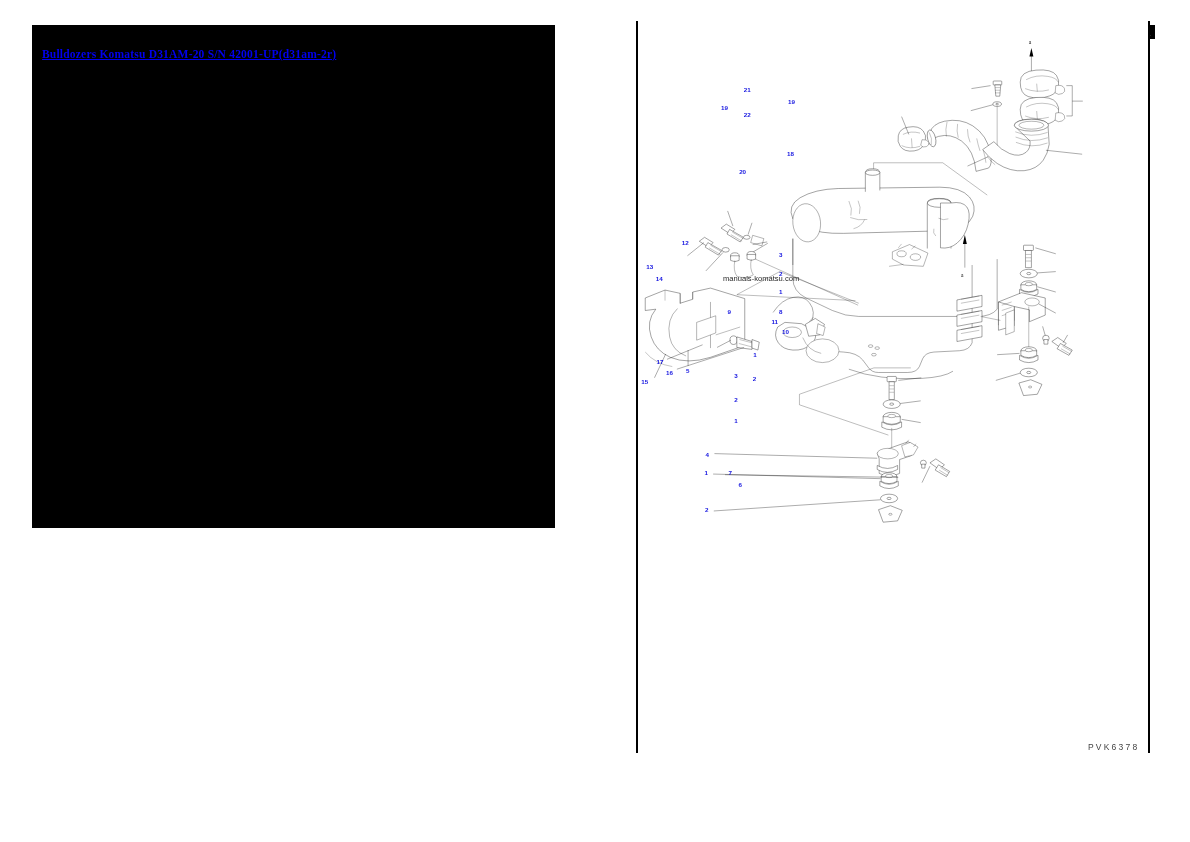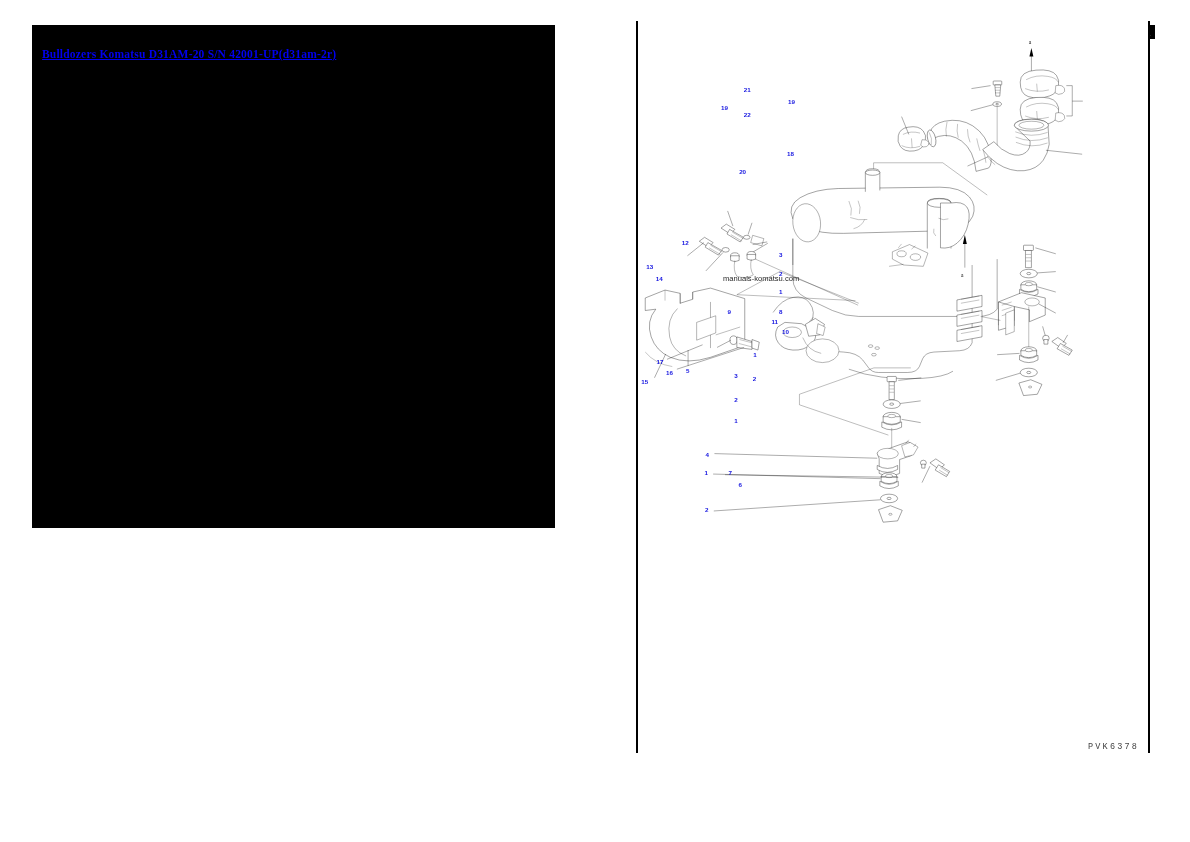--- a/index.html
+++ b/index.html
@@ -81,21 +81,21 @@
     left: 0;
     top: 0;
     width: 514px;
     height: 732px;
   }
 
   #part-code {
     position: absolute;
     left: 1088px;
     top: 742px;
-    font-family: Liberation Mono, monospace;
+    font-family: Liberation Sans, sans-serif;
     font-size: 8.5px;
     color: #444444;
     letter-spacing: 2.2px;
   }
 
   
   .lbl {
     font-family: "Liberation Sans", sans-serif;
     font-size: 19px;
     font-weight: bold;

